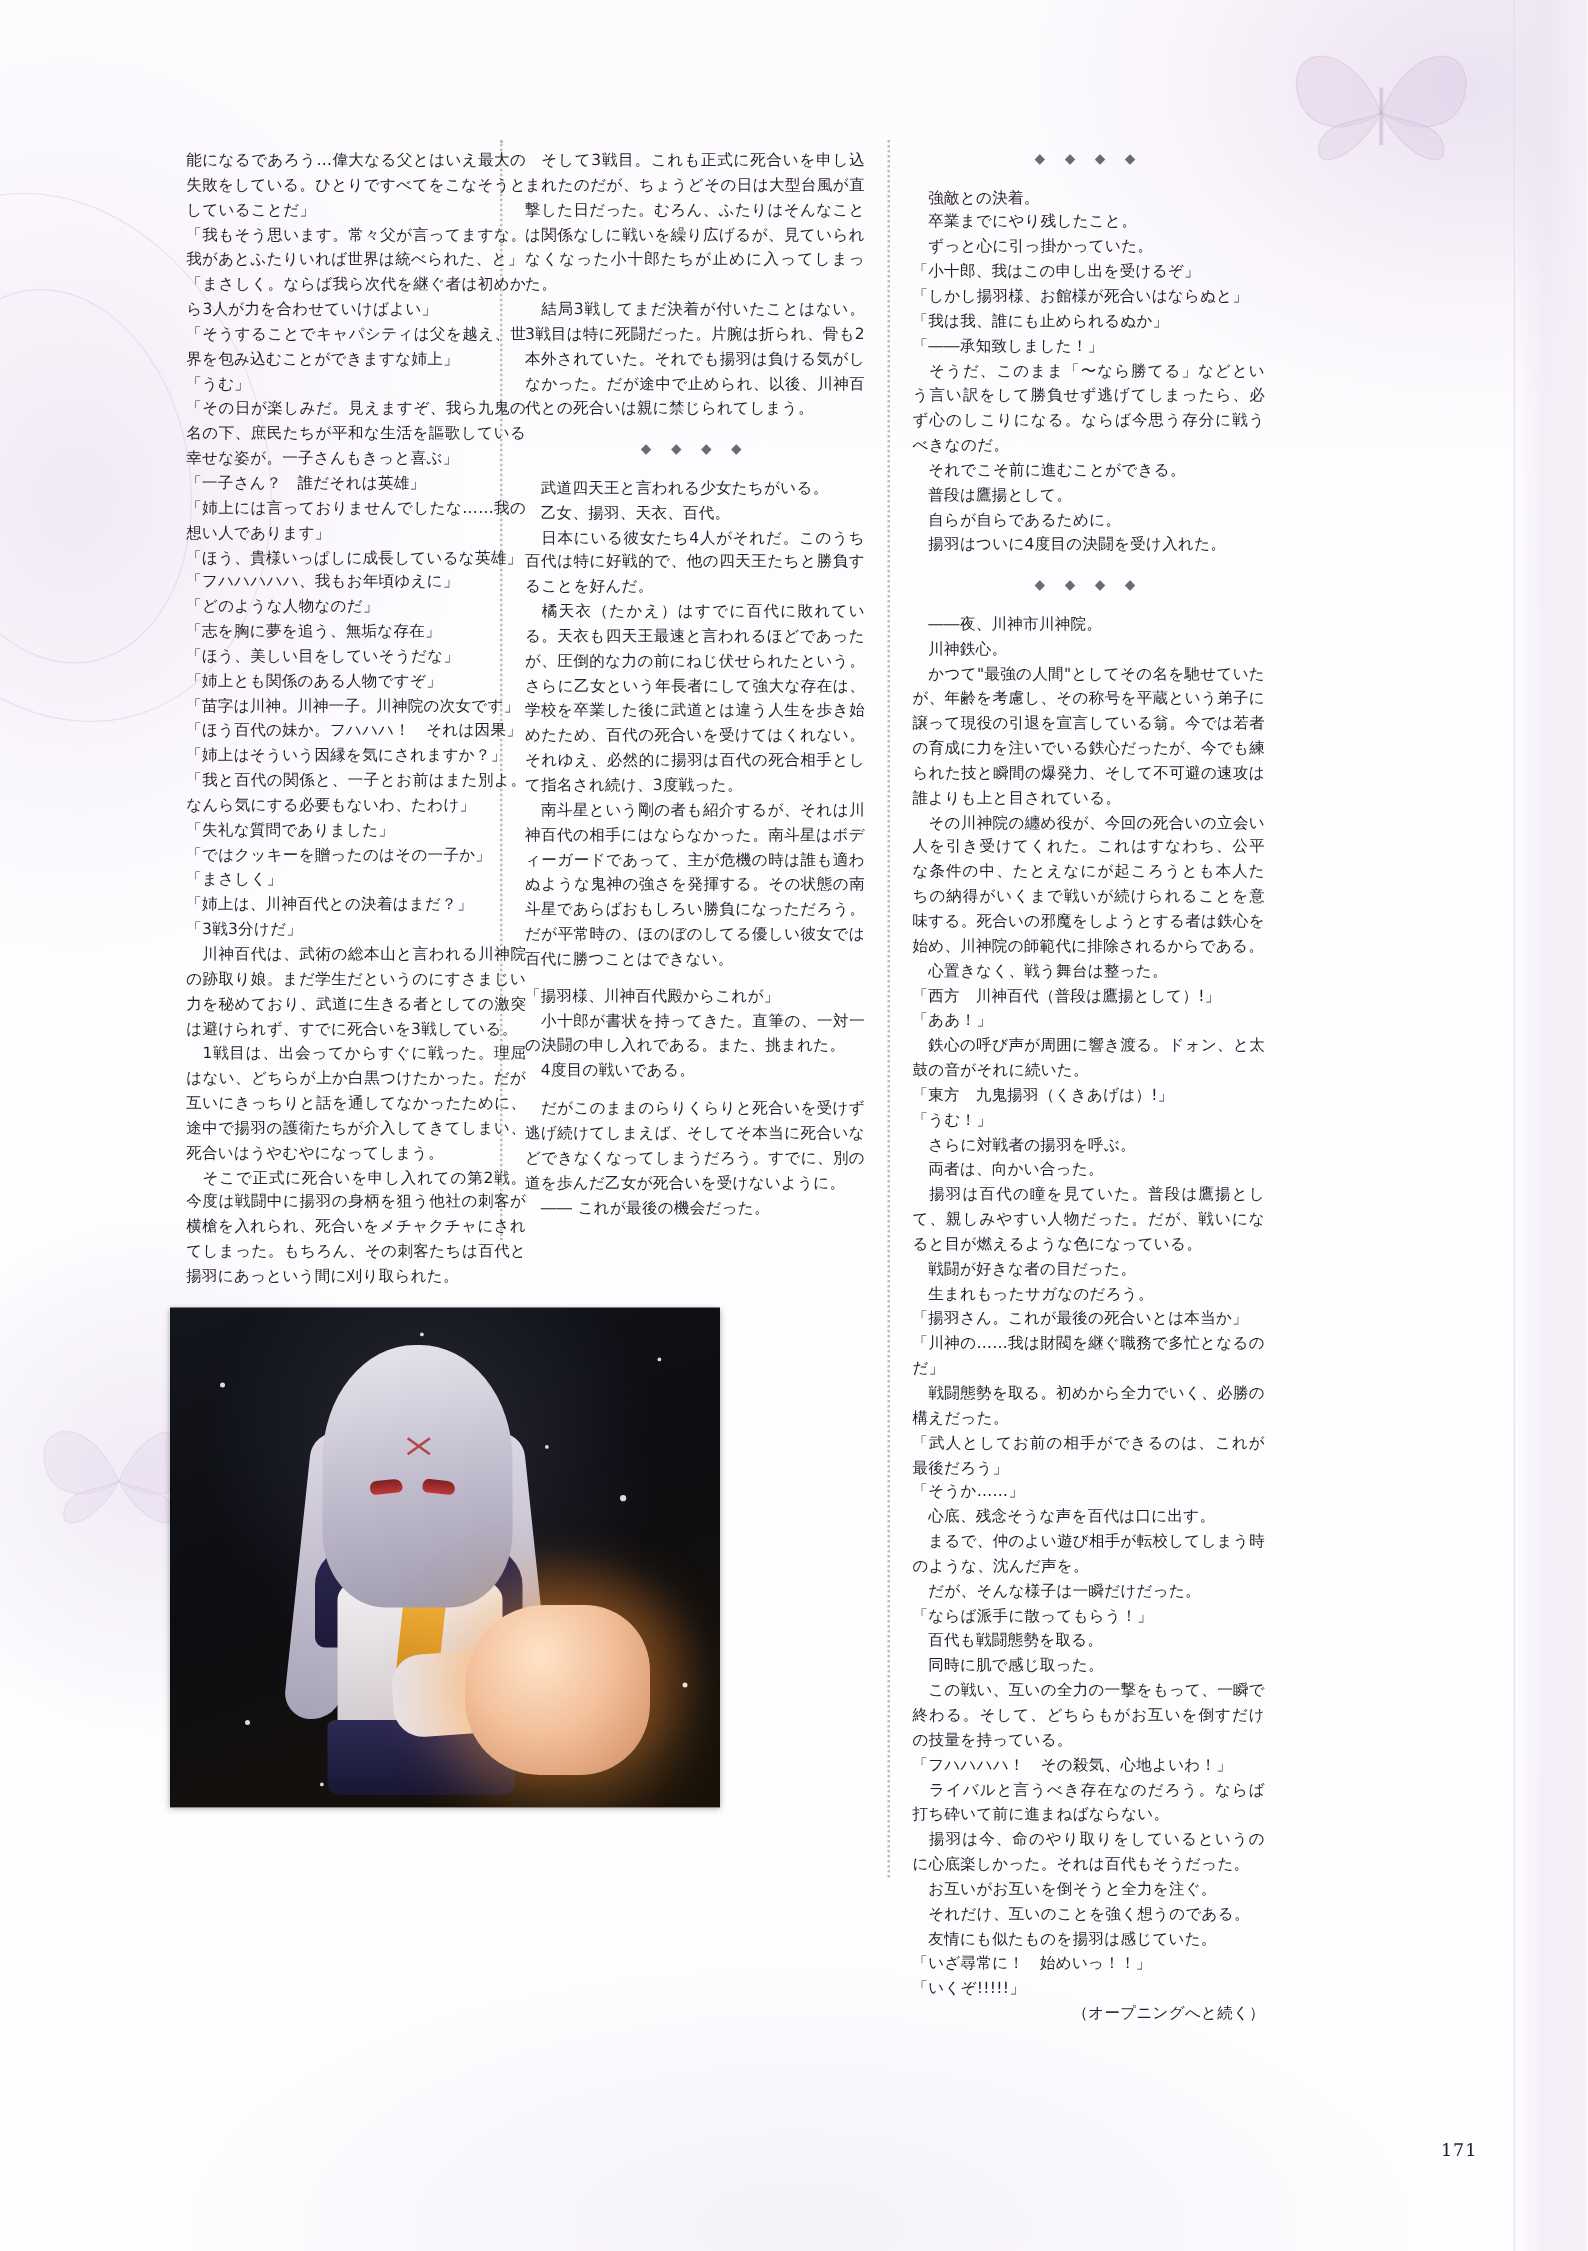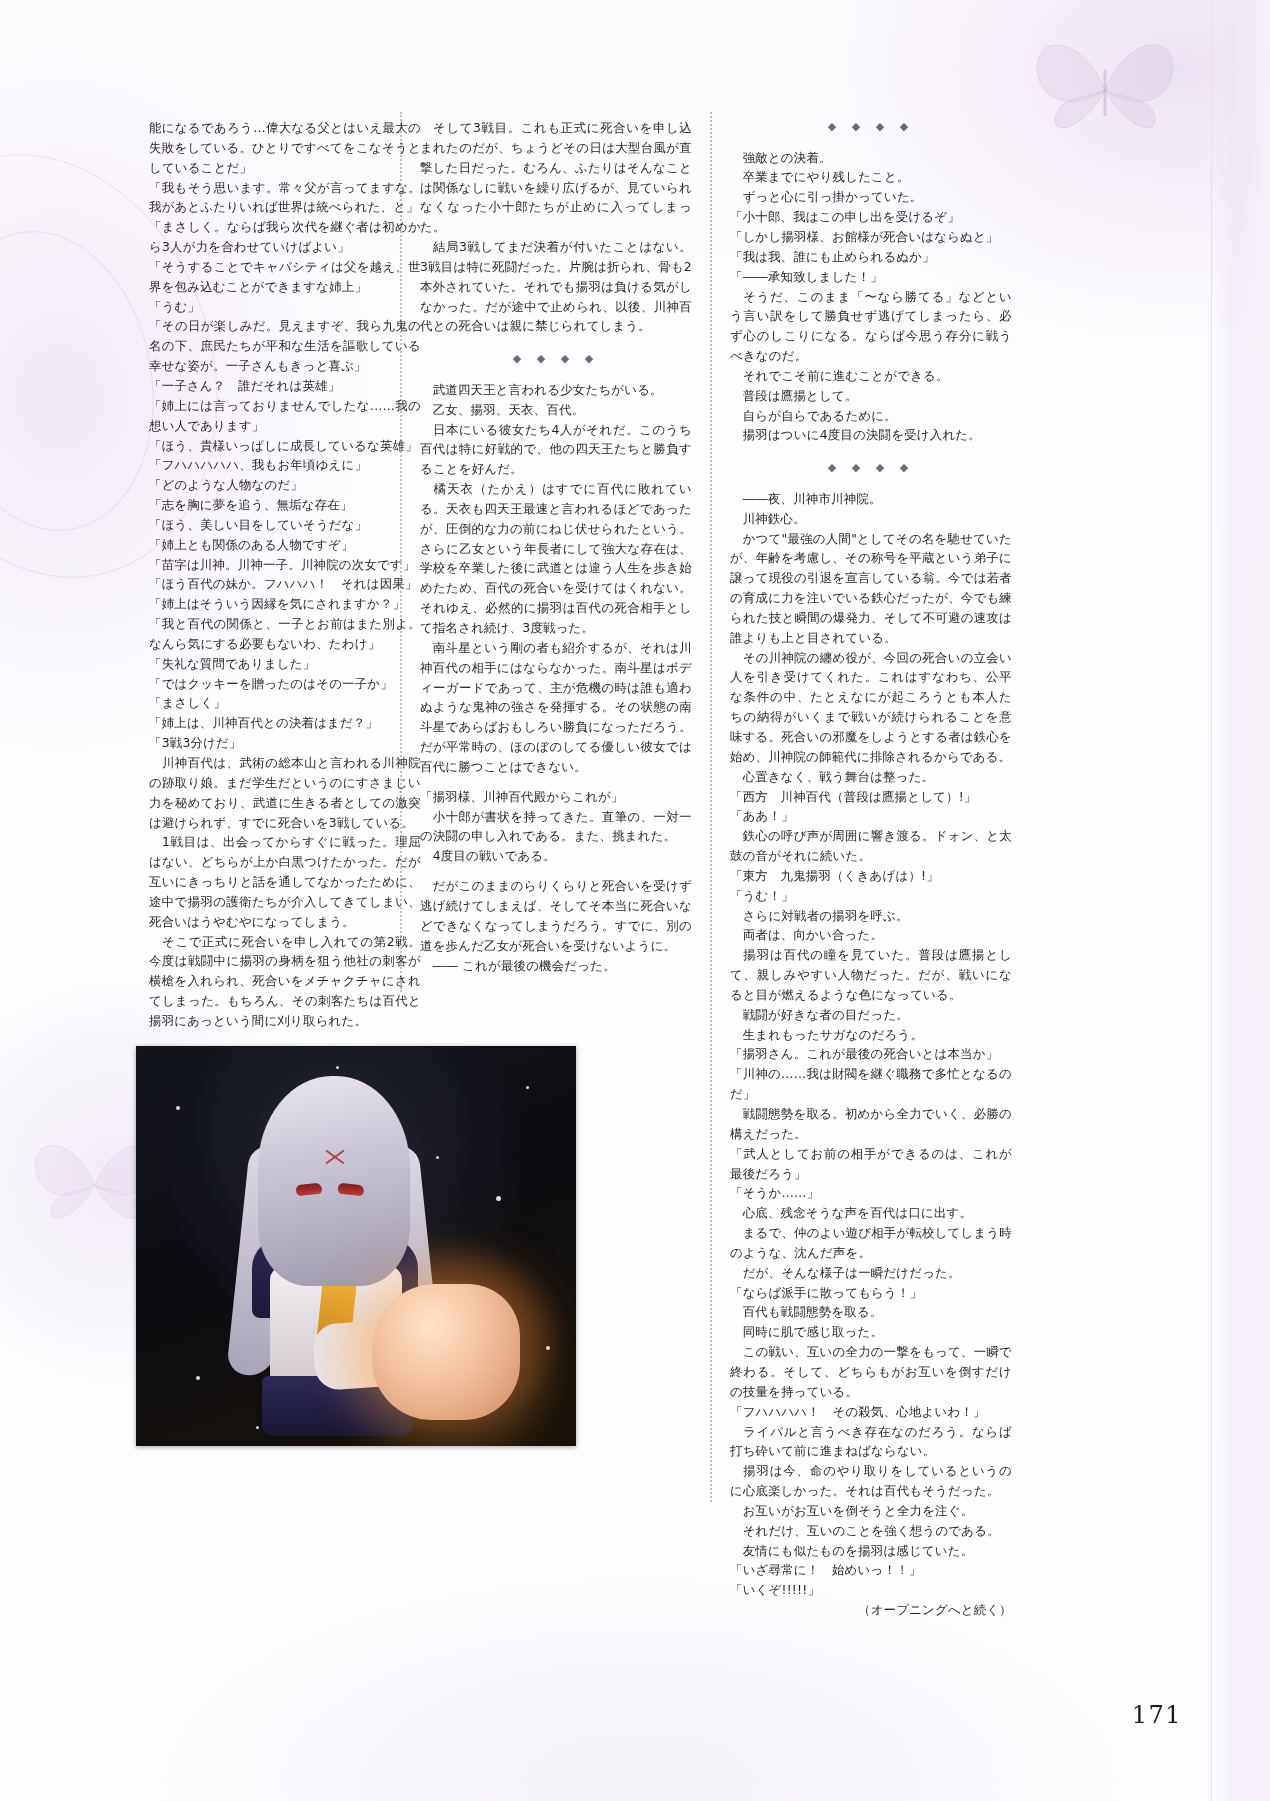--- a/index.html
+++ b/index.html
@@ -203,21 +203,21 @@
     position: absolute;
     background: #fff;
     border-radius: 50%;
     opacity: .85;
   }
 
   .page-num {
     position: absolute;
     right: 88px;
     bottom: 72px;
-    font-size: 24px;
+    font-size: 14px;
     letter-spacing: .06em;
     color: #1d1a20;
     font-family: "DejaVu Serif", "Liberation Serif", serif;
   }
   .closing {
     text-align: right;
     margin-top: 6px;
   }
 </style>
 </head>

